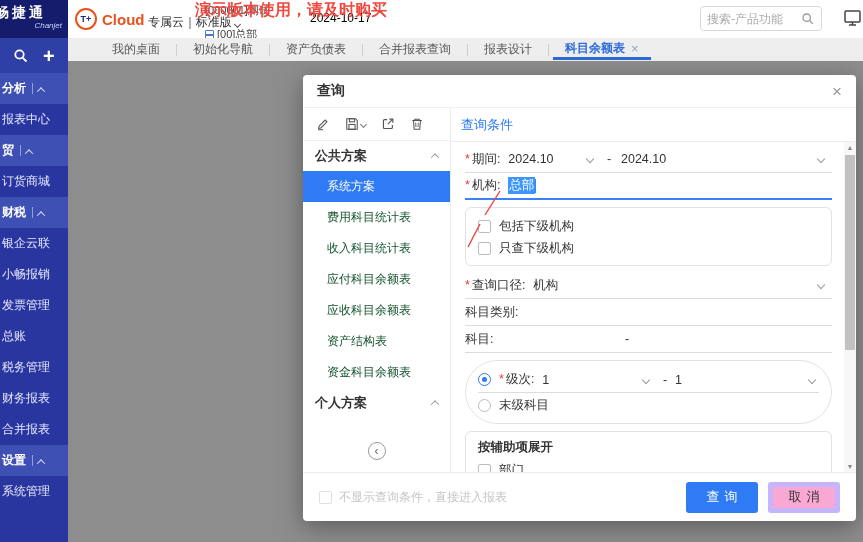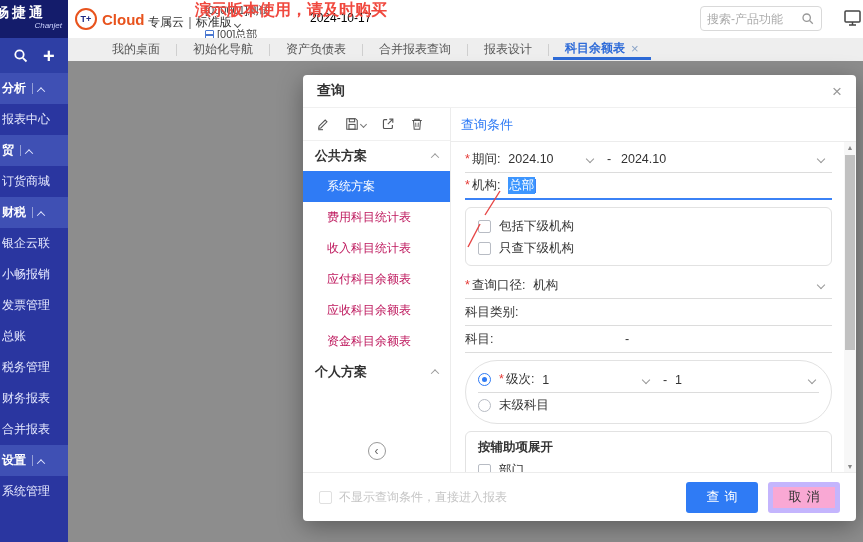--- a/index.html
+++ b/index.html
@@ -56,21 +56,21 @@
   .m-title .t{font-size:14px;font-weight:bold;color:#333;}
   .m-title .close{margin-left:auto;font-size:17px;color:#999;cursor:pointer;line-height:17px;}
   .m-body{position:absolute;top:33px;left:0;right:0;bottom:49px;display:flex;}
 
   .m-left{width:148px;border-right:1px solid #ececec;position:relative;flex:none;}
   .toolbar{height:33px;display:flex;align-items:center;gap:15px;padding:0 13px;border-bottom:1px solid #f0f0f0;color:#555;}
   .ticon{display:flex;align-items:center;cursor:pointer;}
   .ticon .chev{width:5px;height:5px;color:#777;margin-left:2px;}
   .plan-header{height:30px;display:flex;align-items:center;padding:0 12px;font-size:13px;font-weight:bold;color:#333;}
   .plan-header .chev{margin-left:auto;color:#999;}
-  .plan-item{height:31px;line-height:31px;padding-left:24px;font-size:12px;color:#be185d;cursor:pointer;white-space:nowrap;}
+  .plan-item{height:31px;line-height:31px;padding-left:24px;font-size:12px;color:#14532d;cursor:pointer;white-space:nowrap;}
   .plan-item.selected{background:#2f7bf5;color:#fff;}
   .collapse-btn{position:absolute;bottom:12px;left:50%;transform:translateX(-50%);width:18px;height:18px;border:1px solid #999;border-radius:50%;color:#666;display:flex;align-items:center;justify-content:center;font-size:12px;line-height:1;cursor:pointer;background:#fff;}
 
   .m-right{flex:1;position:relative;}
   .cond-row{height:34px;display:flex;align-items:center;padding:0 10px;border-bottom:1px solid #ececec;color:#2f7bf5;font-size:13px;}
   .form{position:absolute;top:34px;left:0;right:12px;bottom:0;padding:4px 12px 0 14px;font-size:12.5px;color:#333;overflow:hidden;}
   .req::before{content:"*";color:#e53935;margin-right:2px;}
   .frow{height:27px;display:flex;align-items:center;border-bottom:1px solid #dcdcdc;position:relative;}
   .frow .val{margin-left:8px;}
   .abs{position:absolute;}
@@ -280,20 +280,21 @@
       <div class="plan-header">
         <span>公共方案</span>
         <span class="chev up"></span>
       </div>
       <div id="plan-list">
           <div class="plan-item selected">系统方案</div>
           <div class="plan-item">费用科目统计表</div>
           <div class="plan-item">收入科目统计表</div>
           <div class="plan-item">应付科目余额表</div>
           <div class="plan-item">应收科目余额表</div>
+          <div class="plan-item">资产结构表</div>
           <div class="plan-item">资金科目余额表</div>
         </div>
       <div class="plan-header">
         <span>个人方案</span>
         <span class="chev up"></span>
       </div>
       <div class="collapse-btn">
         <span>‹</span>
       </div>
     </div>

